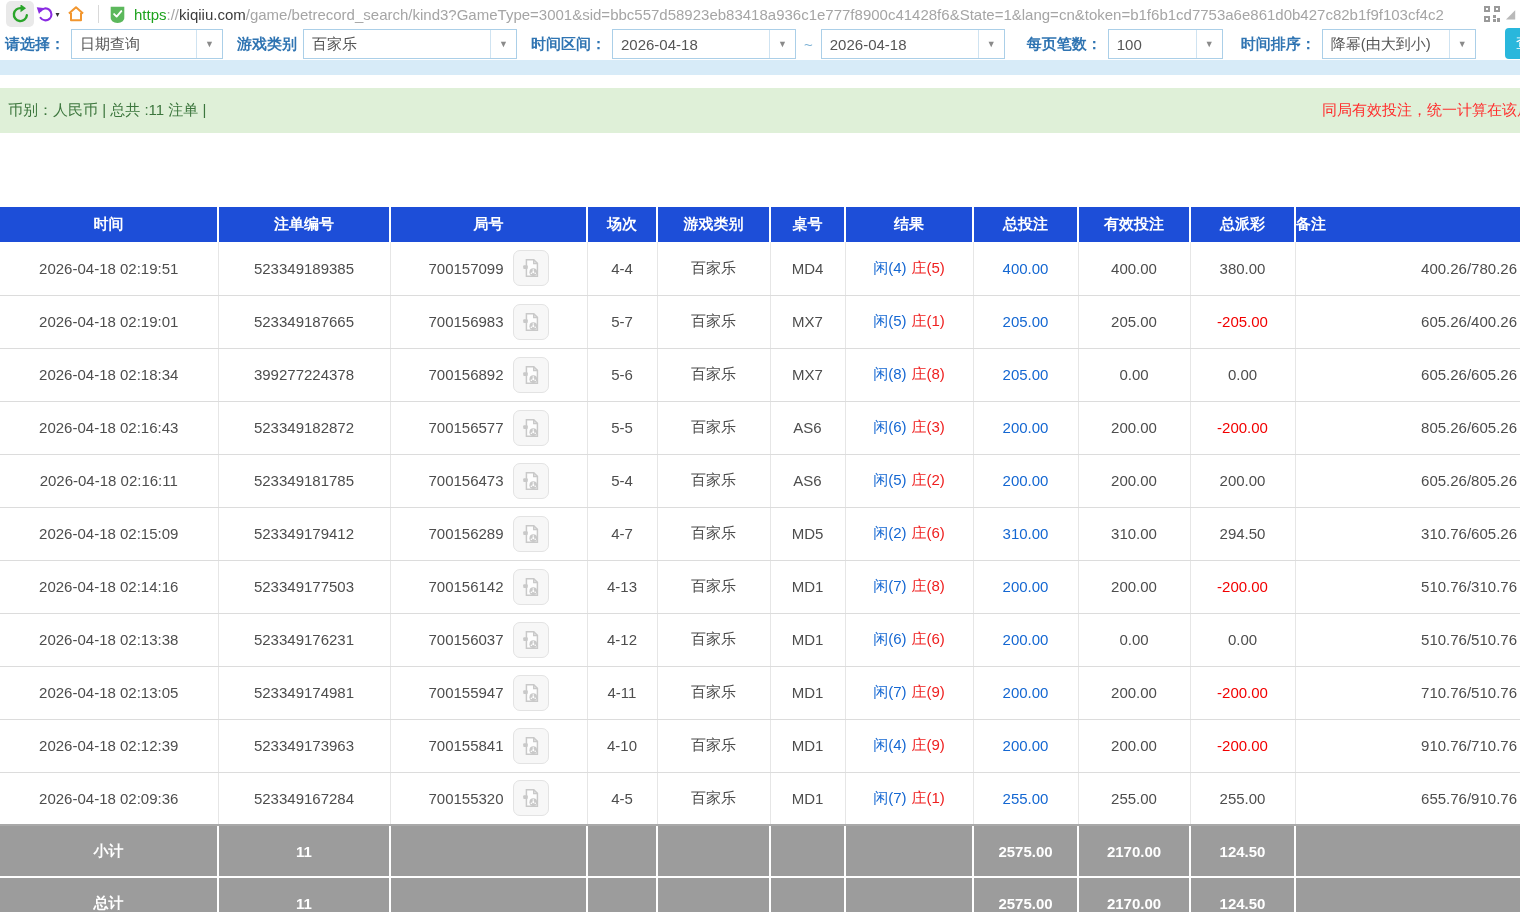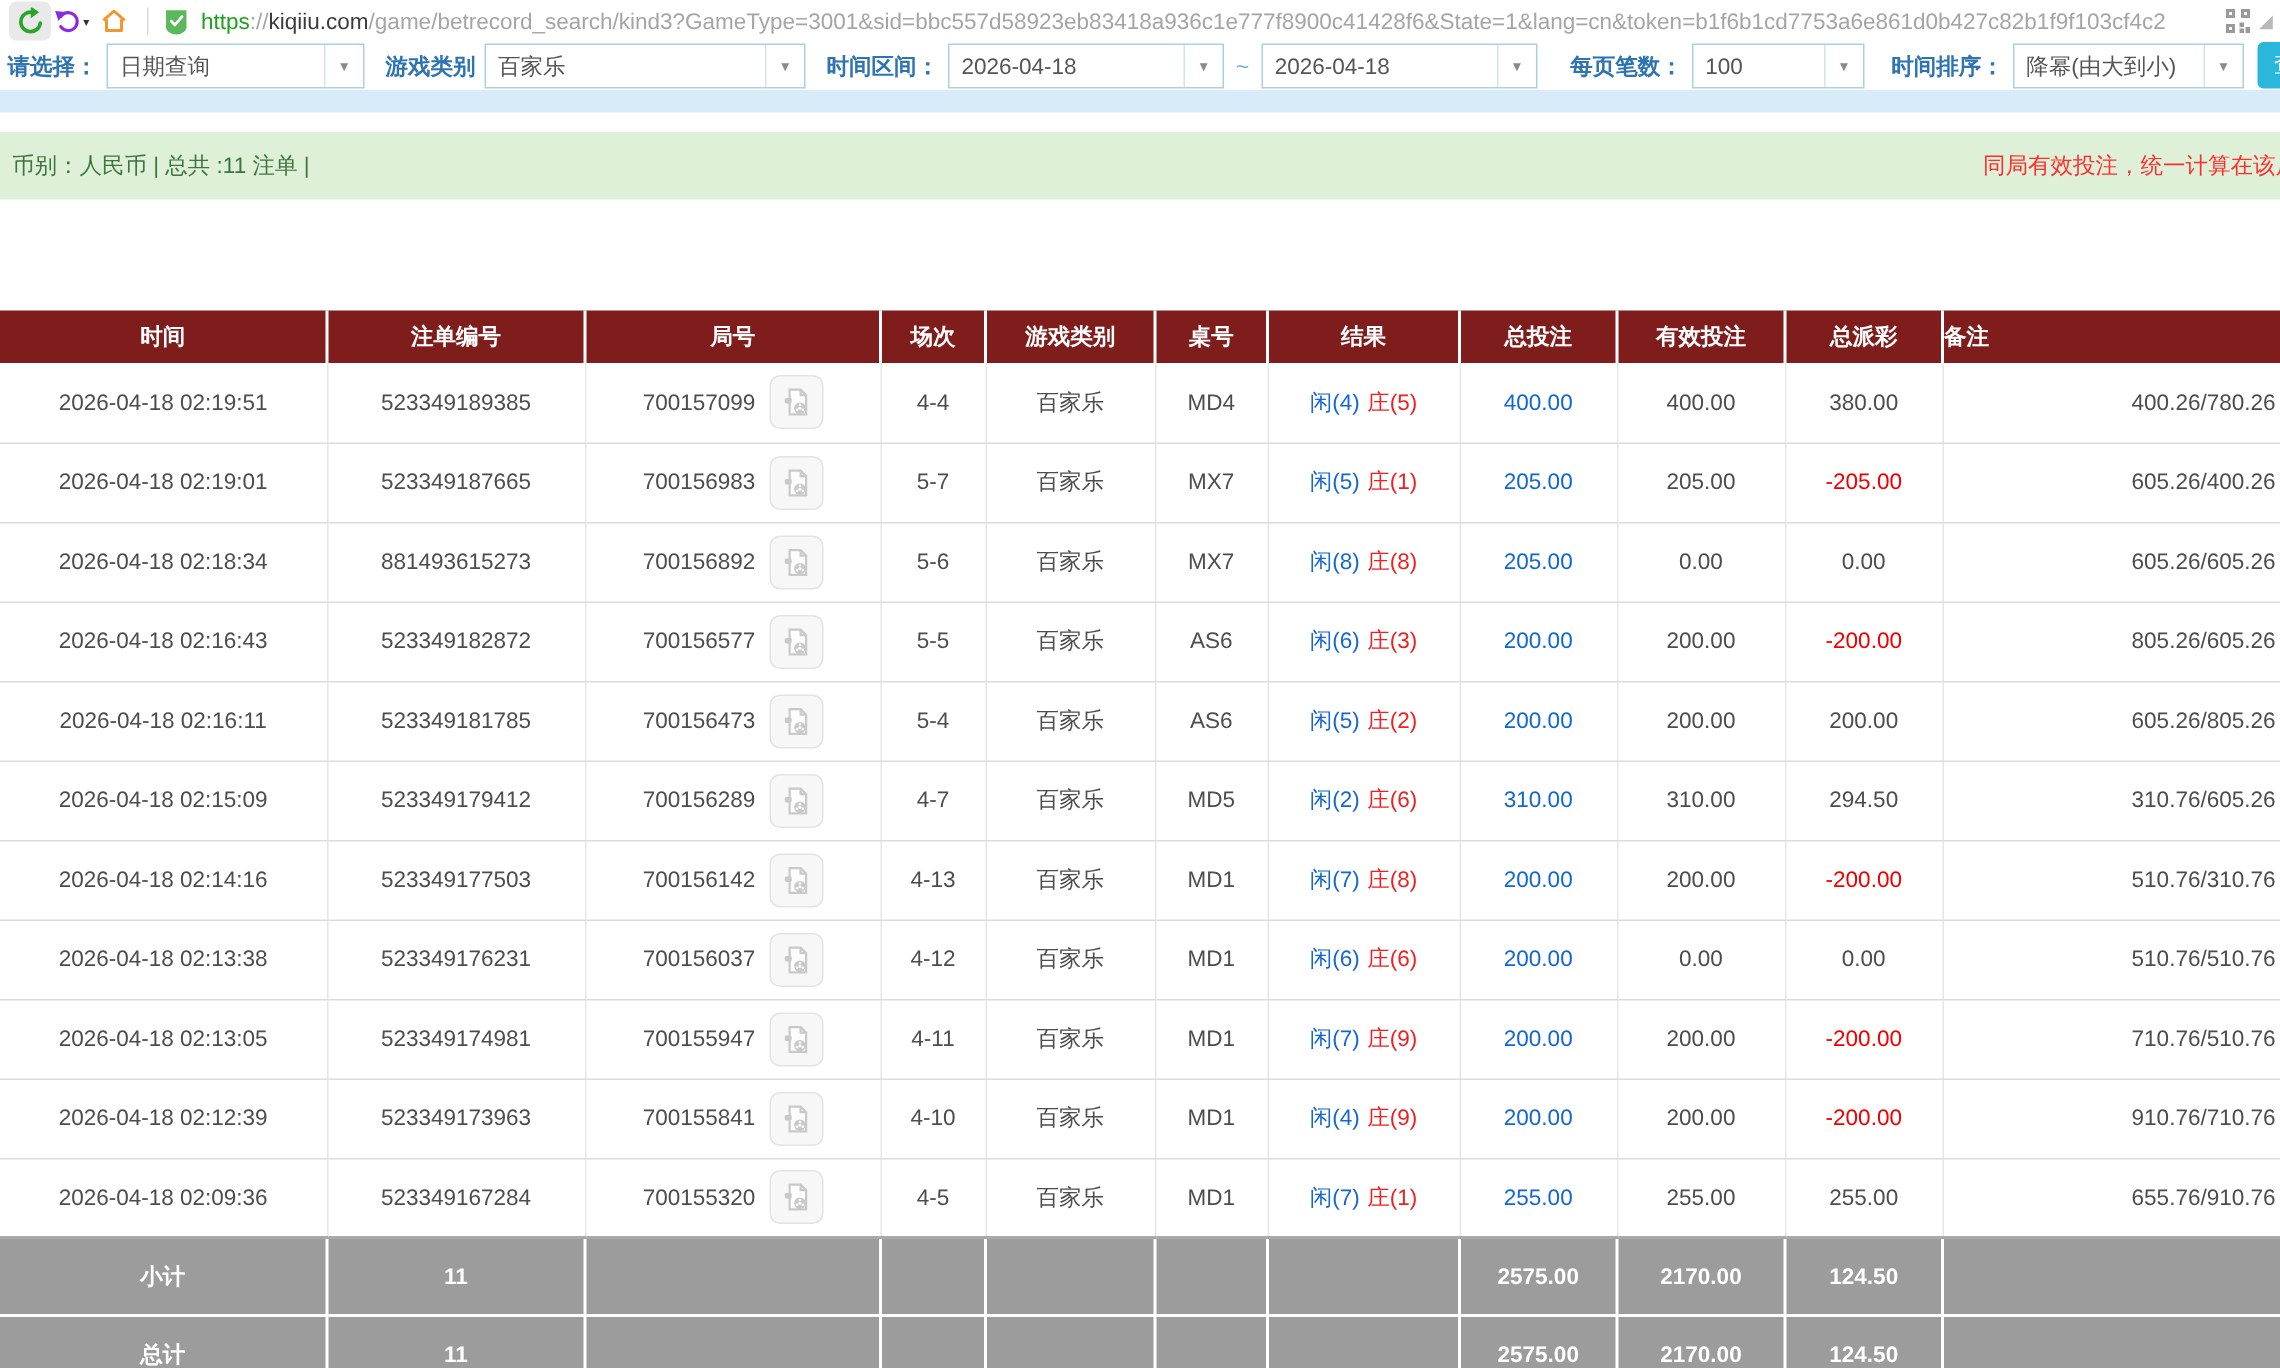--- a/index.html
+++ b/index.html
@@ -43,21 +43,21 @@
   
   .gap1 { height:13px; }
   .greenbar { height:45px; background:#dff0d8; position:relative; display:flex; align-items:center; }
   .green-left { color:#3c763d; font-size:15px; margin-left:8px; white-space:nowrap; }
   .green-right { position:absolute; left:1322px; top:0; height:45px; display:flex;
     align-items:center; color:#ff2d2d; font-size:15px; white-space:nowrap; }
   .gap2 { height:74px; background:#fff; }
 
   
   table { border-collapse:collapse; table-layout:fixed; width:1520px; }
-  thead th { background:#7f1d1d; color:#fff; font-weight:bold; font-size:15px; height:35px;
+  thead th { background:#1d4ed8; color:#fff; font-weight:bold; font-size:15px; height:35px;
     border-right:2px solid #fff; text-align:center; }
   thead th:last-child { border-right:none; text-align:left; padding-right:45px; }
   tbody td { height:53px; font-size:15px; color:#4d4d4d; text-align:center;
     border-bottom:1px solid #dcdcdc; border-right:1px solid #e6e6e6; background:#fff; }
   tbody td:last-child { border-right:none; text-align:right; padding-right:3px; }
   tbody tr:last-child td { border-bottom:2px solid #a9a9a9; }
   .c-round-wrap { display:flex; align-items:center; justify-content:center; }
   .video-btn { width:36px; height:36px; border-radius:7px; border:1px solid #e3e3e3;
     background:#f7f7f7; display:inline-flex; align-items:center; justify-content:center;
     margin-left:9px; cursor:pointer; }
@@ -122,21 +122,21 @@
           <rect x="12" y="2" width="2" height="2"></rect>
         <rect x="2" y="12" width="2" height="2"></rect>
       </g>
     </svg>
   </span>
   <span class="edge-caret">◢</span>
 </div>
 
 <div class="filterbar">
   <span class="f-label">请选择：</span>
-  <div class="sel" style="width:172px;">
+  <div class="sel" style="width:152px;">
     <span class="sel-val" style="flex:1;">日期查询</span>
     <span class="sel-arrow">▼</span>
   </div>
   <span class="f-label" style="margin-left:8px;">游戏类别</span>
   <div class="sel" style="width:214px;">
     <span class="sel-val" style="flex:1;">百家乐</span>
     <span class="sel-arrow">▼</span>
   </div>
   <span class="f-label" style="margin-left:8px;">时间区间：</span>
   <div class="sel" style="width:184px;">
@@ -252,21 +252,21 @@
         <td>百家乐</td>
         <td>MX7</td>
         <td><span class="res-player">闲(5)</span><span class="res-banker">庄(1)</span></td>
         <td class="c-total">205.00</td>
         <td>205.00</td>
         <td class="neg">-205.00</td>
         <td>605.26/400.26</td>
       </tr>
       <tr>
         <td>2026-04-18 02:18:34</td>
-        <td>881493615273</td>
+        <td>399277224378</td>
         <td>
        <span class="c-round-wrap">
          <span>700156892</span>
          <button class="video-btn">
   <svg width="22" height="22" viewBox="0 0 24 24">
     <path d="M7 3h8l4 4v14H7z" fill="#fdfdfd" stroke="#c9c9c9" stroke-width="1.6"></path>
     <path d="M15 3v4h4" fill="none" stroke="#c9c9c9" stroke-width="1.6"></path>
     <rect x="3.5" y="9" width="5" height="4" rx="1" fill="#c9c9c9"></rect>
     <circle cx="14.5" cy="16.5" r="4.2" fill="#c9c9c9"></circle>
     <circle cx="14.5" cy="16.5" r="1.1" fill="#fff"></circle>

